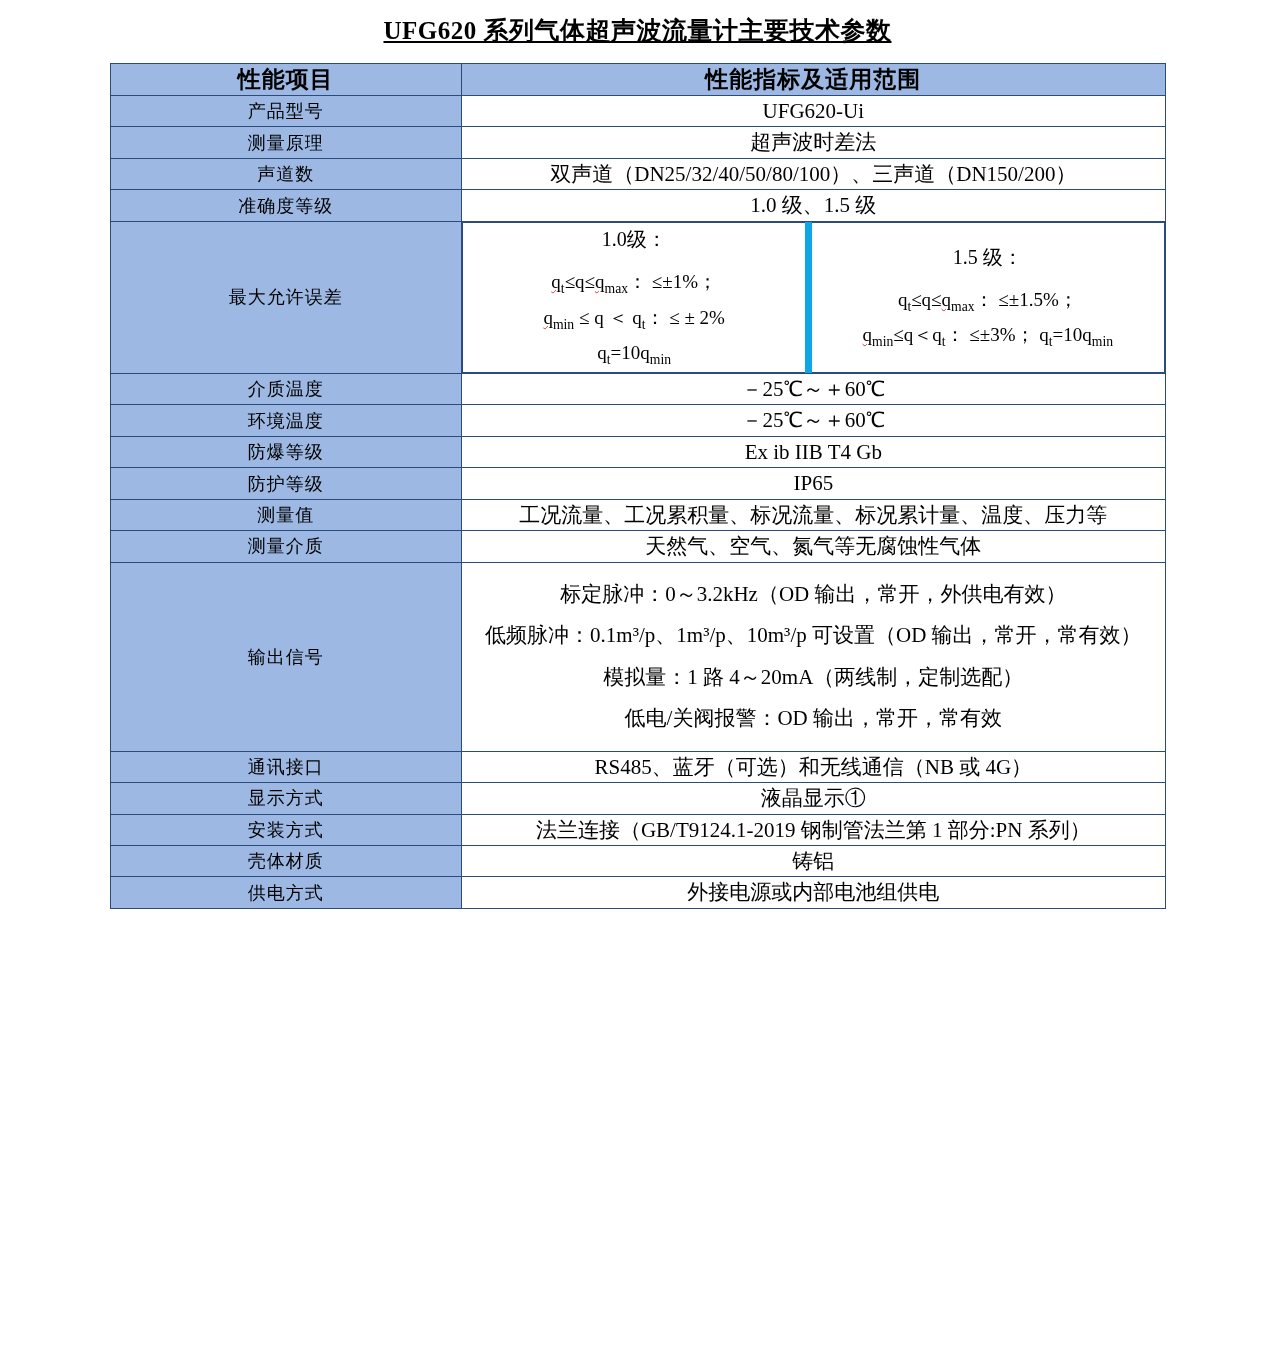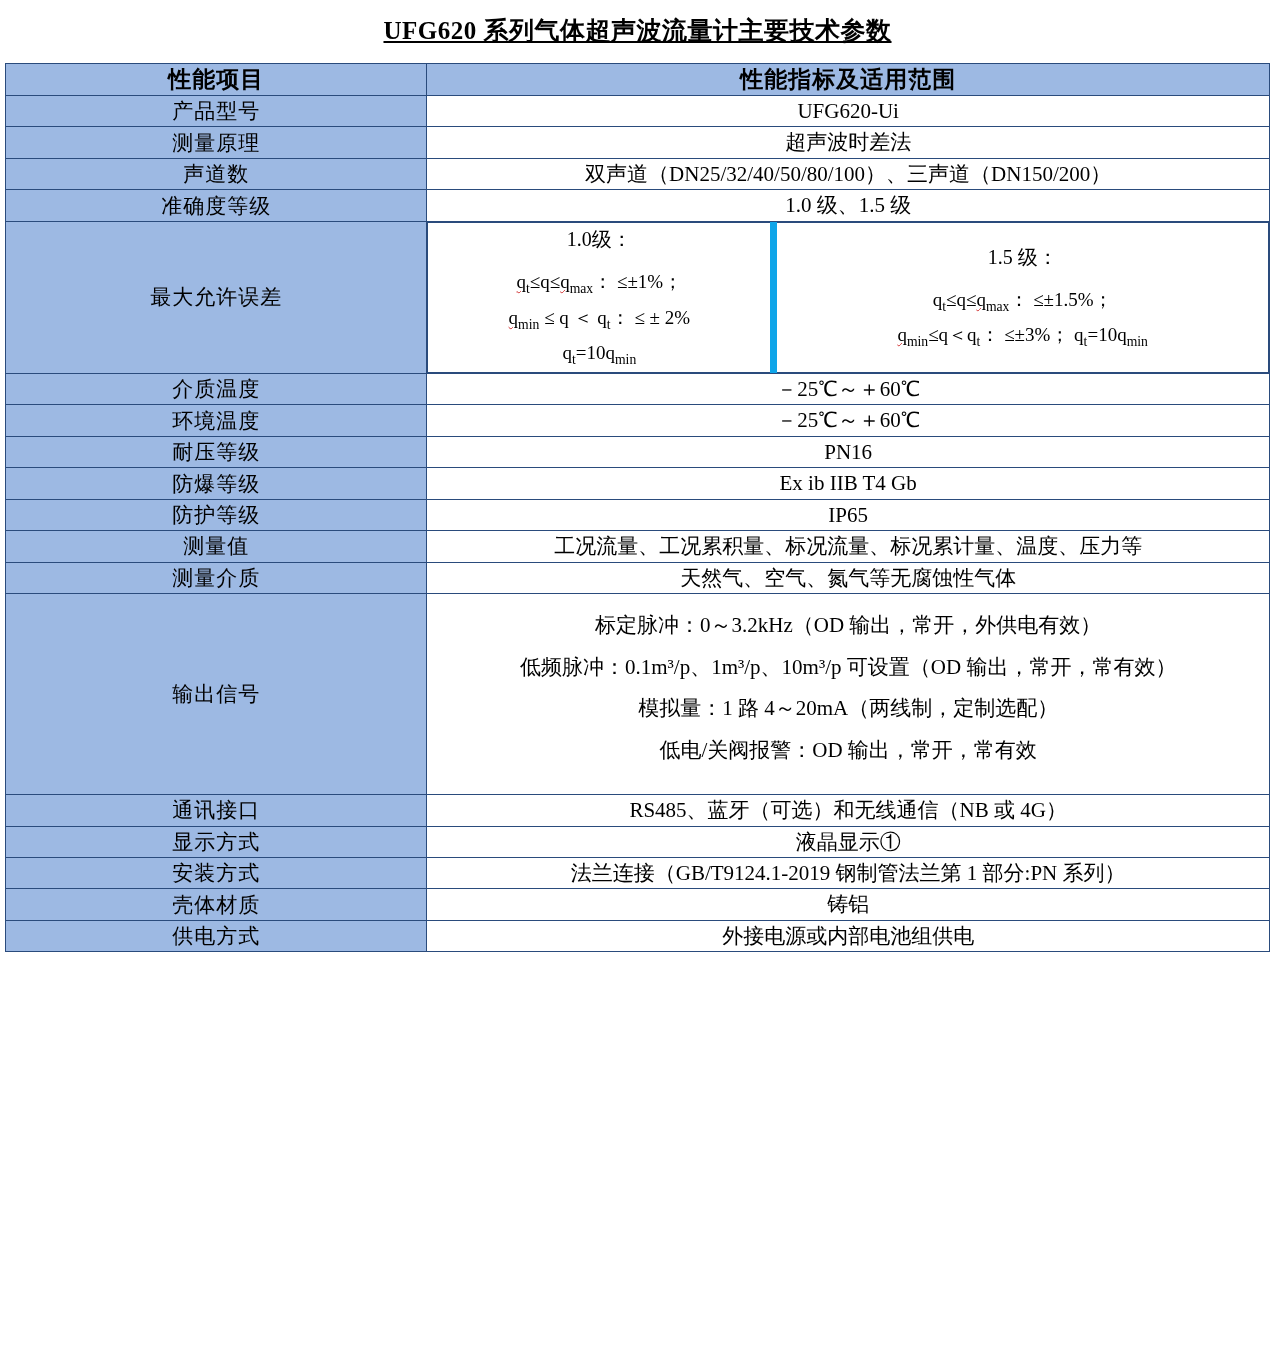--- a/index.html
+++ b/index.html
@@ -22,41 +22,41 @@
     text-align: center;
     font-size: 25px;
     font-weight: bold;
     font-family: "Liberation Serif", serif;
     padding: 14px 0 16px 0;
     letter-spacing: 0.5px;
     text-decoration: underline;
   }
   table.spec {
     border-collapse: collapse;
-    width: 1265px;
+    width: 1056px;
     margin: 0 auto;
     table-layout: fixed;
   }
   table.spec td, table.spec th {
     border: 1px solid #2a4b7c;
     padding: 0;
     vertical-align: middle;
   }
   .hdr td {
     background: #9db9e3;
     text-align: center;
     font-weight: bold;
     font-size: 23px;
     padding: 13px 4px;
     letter-spacing: 1px;
   }
   td.label {
     background: #9db9e3;
     text-align: center;
-    font-size: 21px;
+    font-size: 18px;
     padding: 11px 6px;
     width: 380px;
     letter-spacing: 1px;
   }
   td.value {
     background: #ffffff;
     text-align: center;
     font-size: 21px;
     padding: 11px 14px;
     line-height: 1.45;
@@ -85,21 +85,21 @@
   .err-line {
     font-size: 19px;
     line-height: 1.75;
   }
   sub { font-size: 0.72em; }
   .out-line {
     margin: 0 0 10px 0;
     font-size: 21px;
     line-height: 1.5;
   }
-  .out-line:last-child { margin-bottom: 12px; font-family: Liberation Serif, serif; }
+  .out-line:last-child { margin-bottom: 0; font-family: Liberation Serif, serif; }
   .spell {
     text-decoration: underline;
     text-decoration-style: wavy;
     text-decoration-color: #d03030;
     text-decoration-thickness: 1px;
   }
 </style>
 </head>
 <body>
 
@@ -170,24 +170,20 @@
       <tr>
         <td class="label">介质温度</td>
         <td class="value" colspan="2">－25℃～＋60℃</td>
       </tr>
 
       <tr>
         <td class="label">环境温度</td>
         <td class="value" colspan="2">－25℃～＋60℃</td>
       </tr>
 
-      <tr>
-        <td class="label">耐压等级</td>
-        <td class="value" colspan="2">PN16</td>
-      </tr>
 
       <tr>
         <td class="label">防爆等级</td>
         <td class="value" colspan="2">Ex ib IIB T4 Gb</td>
       </tr>
 
       <tr>
         <td class="label">防护等级</td>
         <td class="value" colspan="2">IP65</td>
       </tr>

